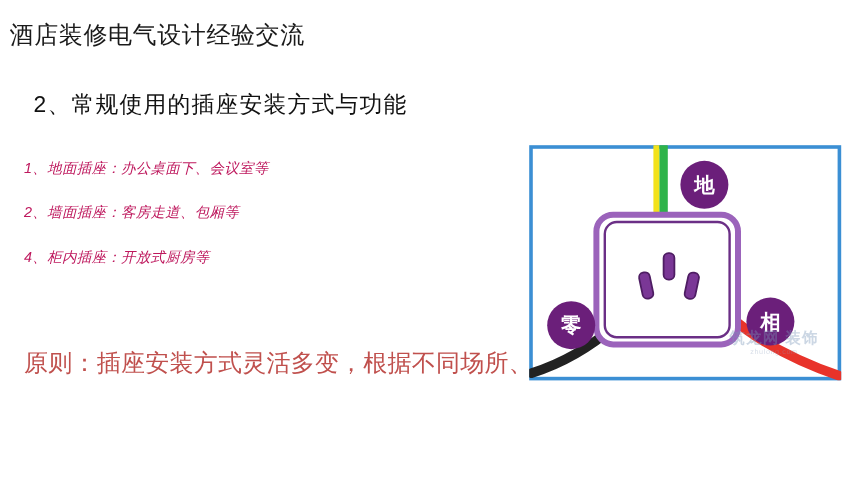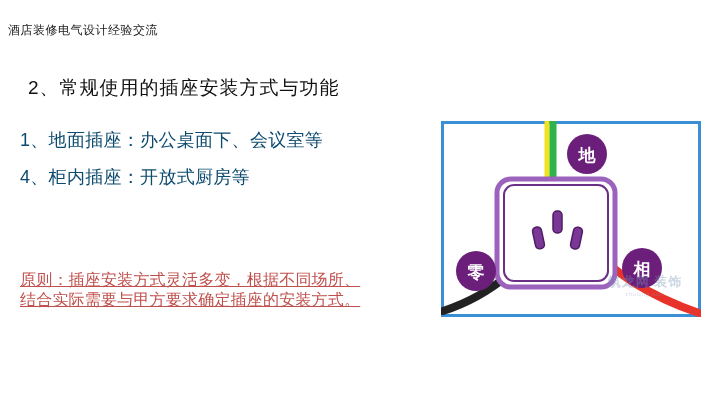--- a/index.html
+++ b/index.html
@@ -15,21 +15,21 @@
     overflow: hidden;
     font-family: "Liberation Sans", "DejaVu Sans", sans-serif;
   }
 
   
   #header-title {
     position: absolute;
     left: 8px;
     top: 21px;
     font-family: Liberation Sans, sans-serif;
-    font-size: 12px;
+    font-size: 20px;
     line-height: 18px;
     color: #1a1a1a;
     letter-spacing: 0.5px;
     white-space: nowrap;
   }
 
   
   #section-heading {
     position: absolute;
     left: 28px;
@@ -43,39 +43,39 @@
 
   
   #bullet-list {
     position: absolute;
     left: 20px;
     top: 131px;
     width: 400px;
   }
   .bullet-row {
     display: block;
-    font-size: 18px;
+    font-size: 12px;
     line-height: 18px;
-    color: #0c4a6e;
+    color: #be185d;
     height: 37px;
     white-space: nowrap;
     letter-spacing: 0.3px;
+    font-style: italic;
   }
 
   
   #principle-note {
     position: absolute;
     left: 20px;
-    top: 270px;
+    top: 293px;
     width: 390px;
     color: #c0504d;
-    font-size: 16px;
+    font-size: 20px;
     line-height: 20px;
     letter-spacing: 0.2px;
-    text-decoration: underline;
   }
   .principle-line { display: block; white-space: nowrap; }
 
   
   #figure-panel {
     position: absolute;
     left: 441px;
     top: 121px;
     width: 260px;
     height: 196px;
@@ -129,26 +129,26 @@
 <body>
 
 <div id="slide">
 
   <div id="header-title">酒店装修电气设计经验交流</div>
 
   <div id="section-heading">2、常规使用的插座安装方式与功能</div>
 
   <div id="bullet-list">
     <span class="bullet-row">1、地面插座：办公桌面下、会议室等</span>
+    <span class="bullet-row">2、墙面插座：客房走道、包厢等</span>
     <span class="bullet-row">4、柜内插座：开放式厨房等</span>
   </div>
 
   <div id="principle-note">
     <span class="principle-line">原则：插座安装方式灵活多变，根据不同场所、</span>
-    <span class="principle-line">结合实际需要与甲方要求确定插座的安装方式。</span>
   </div>
 
   <div id="figure-panel">
     <div id="figure-frame"></div>
 
     <svg id="figure-svg" viewBox="0 0 260 196">
 
       <g>
         <path d="M106 1 L106 55 Q106 62 110 68" fill="none" stroke="#f2e21a" stroke-width="5" stroke-linecap="round"></path>
         <path d="M112 1 L112 55 Q112 62 116 68" fill="none" stroke="#2fb34a" stroke-width="7" stroke-linecap="round"></path>

